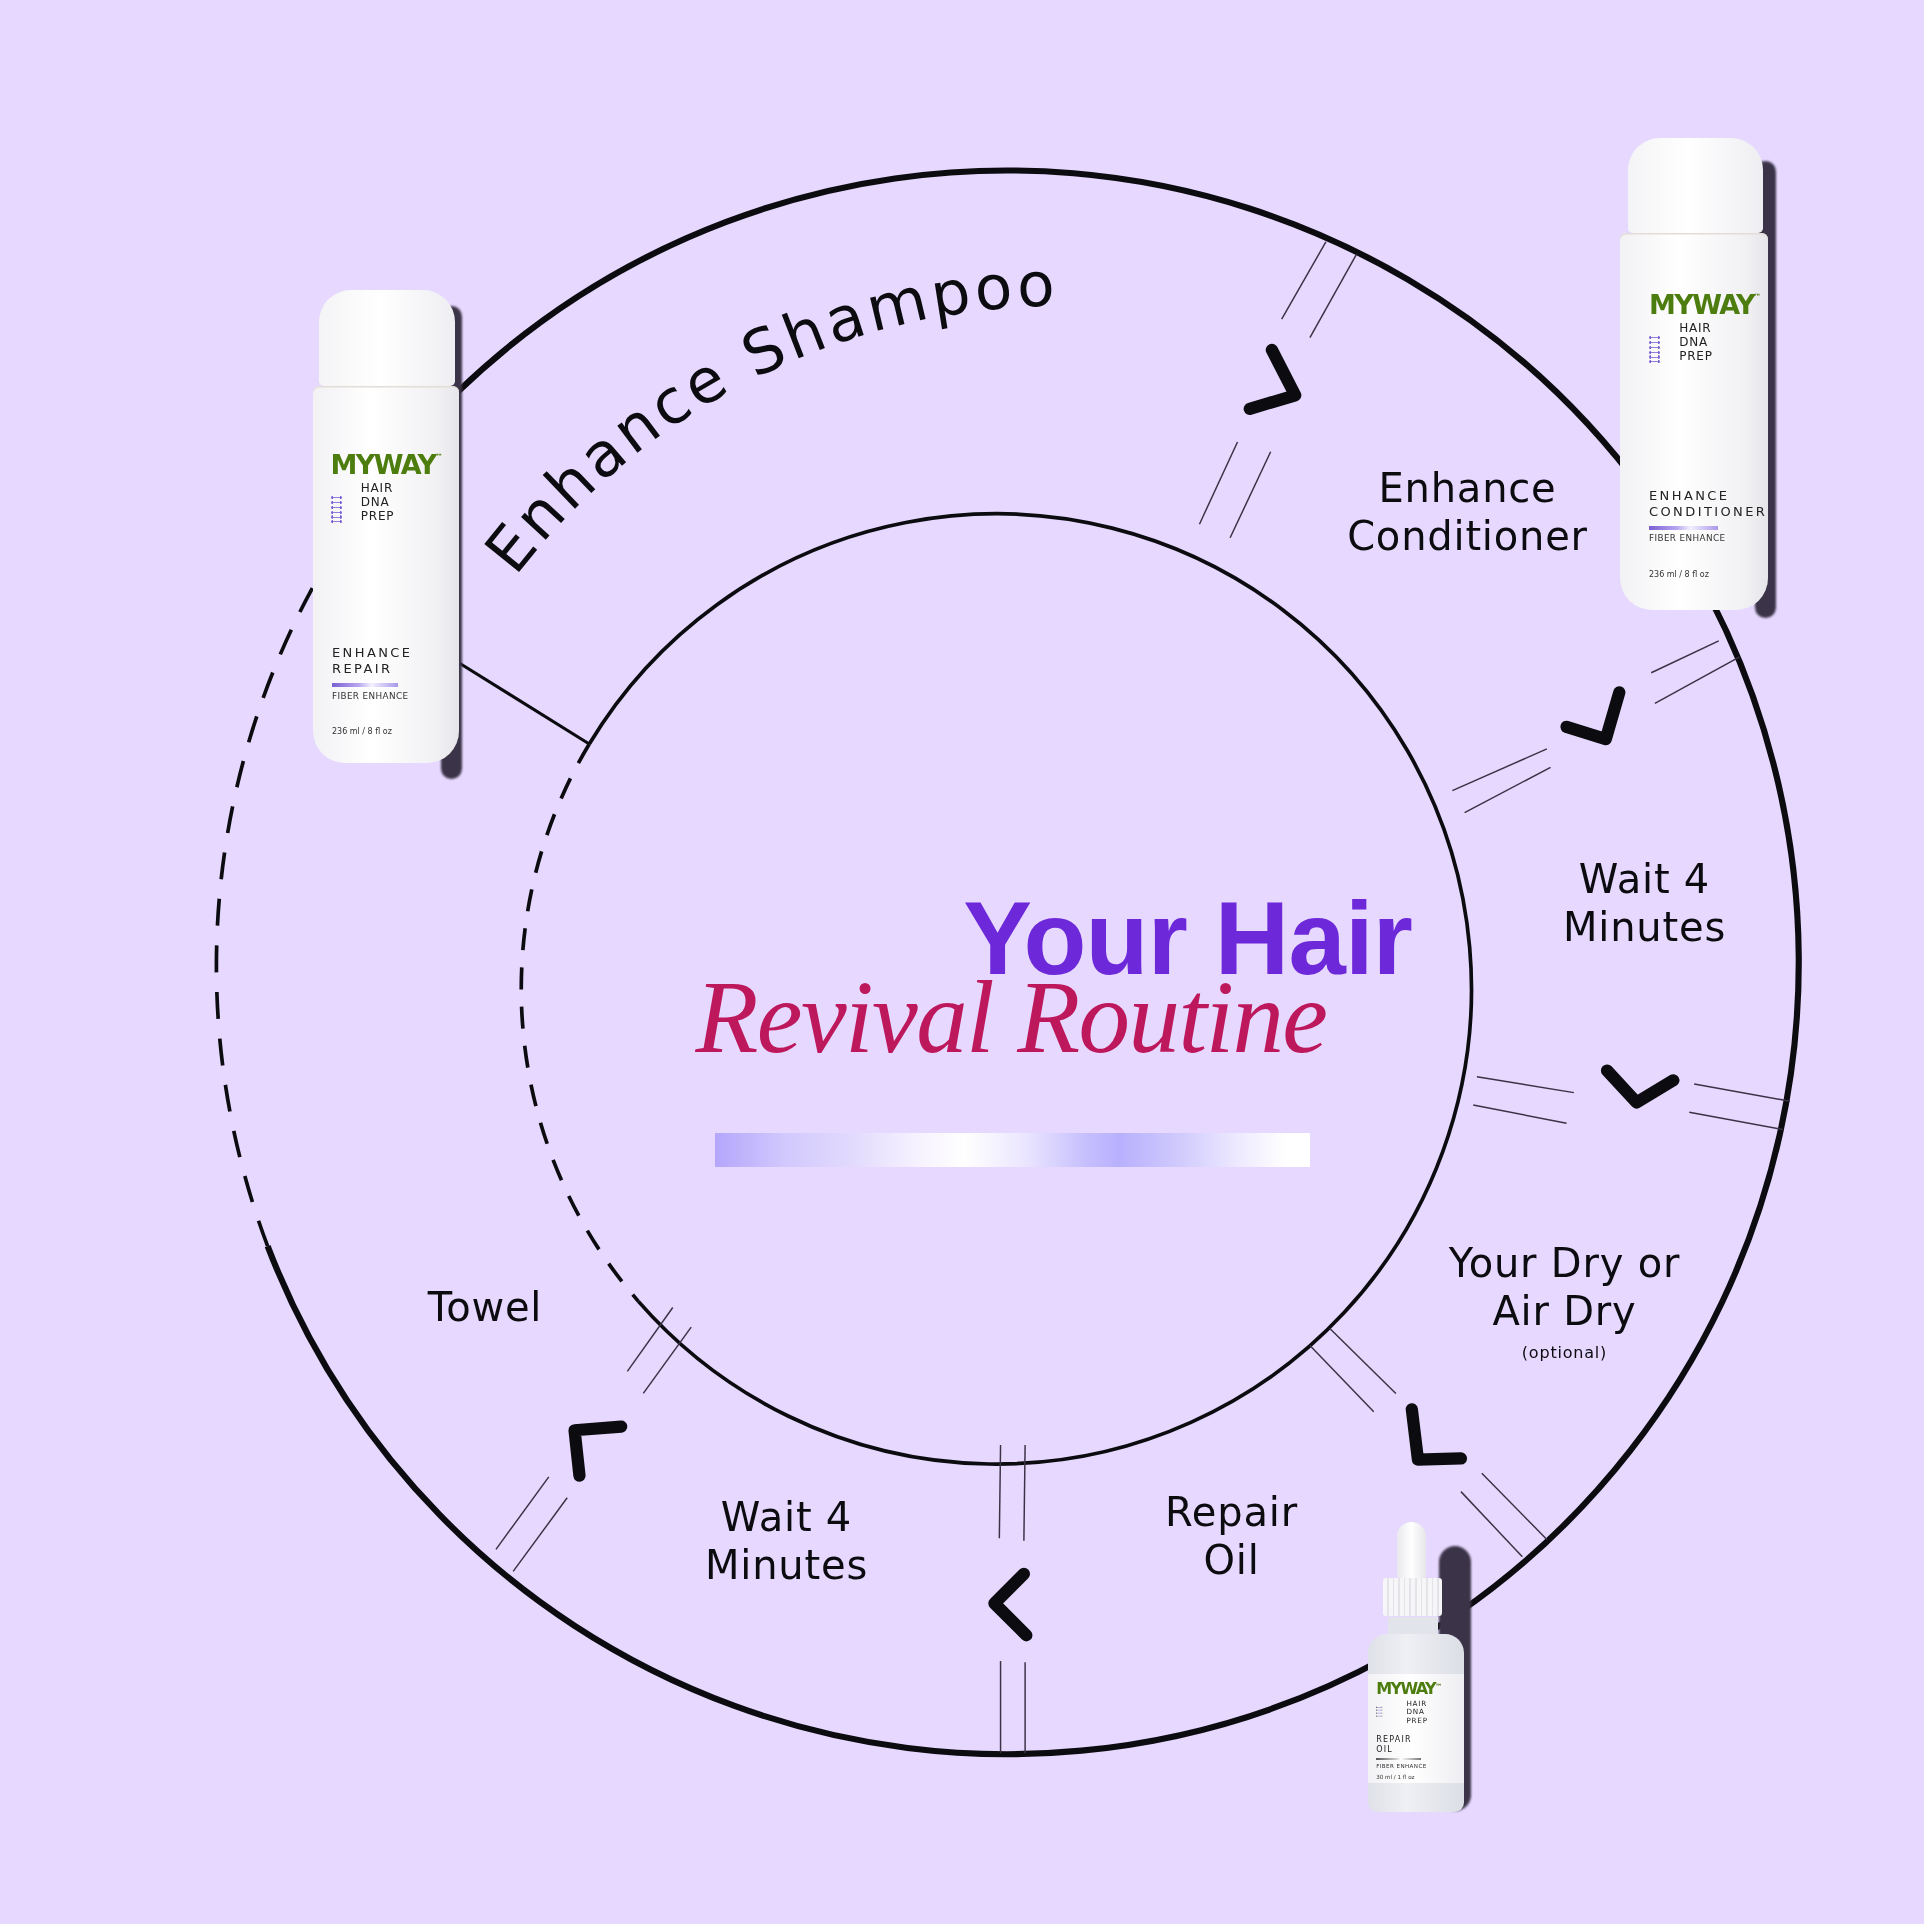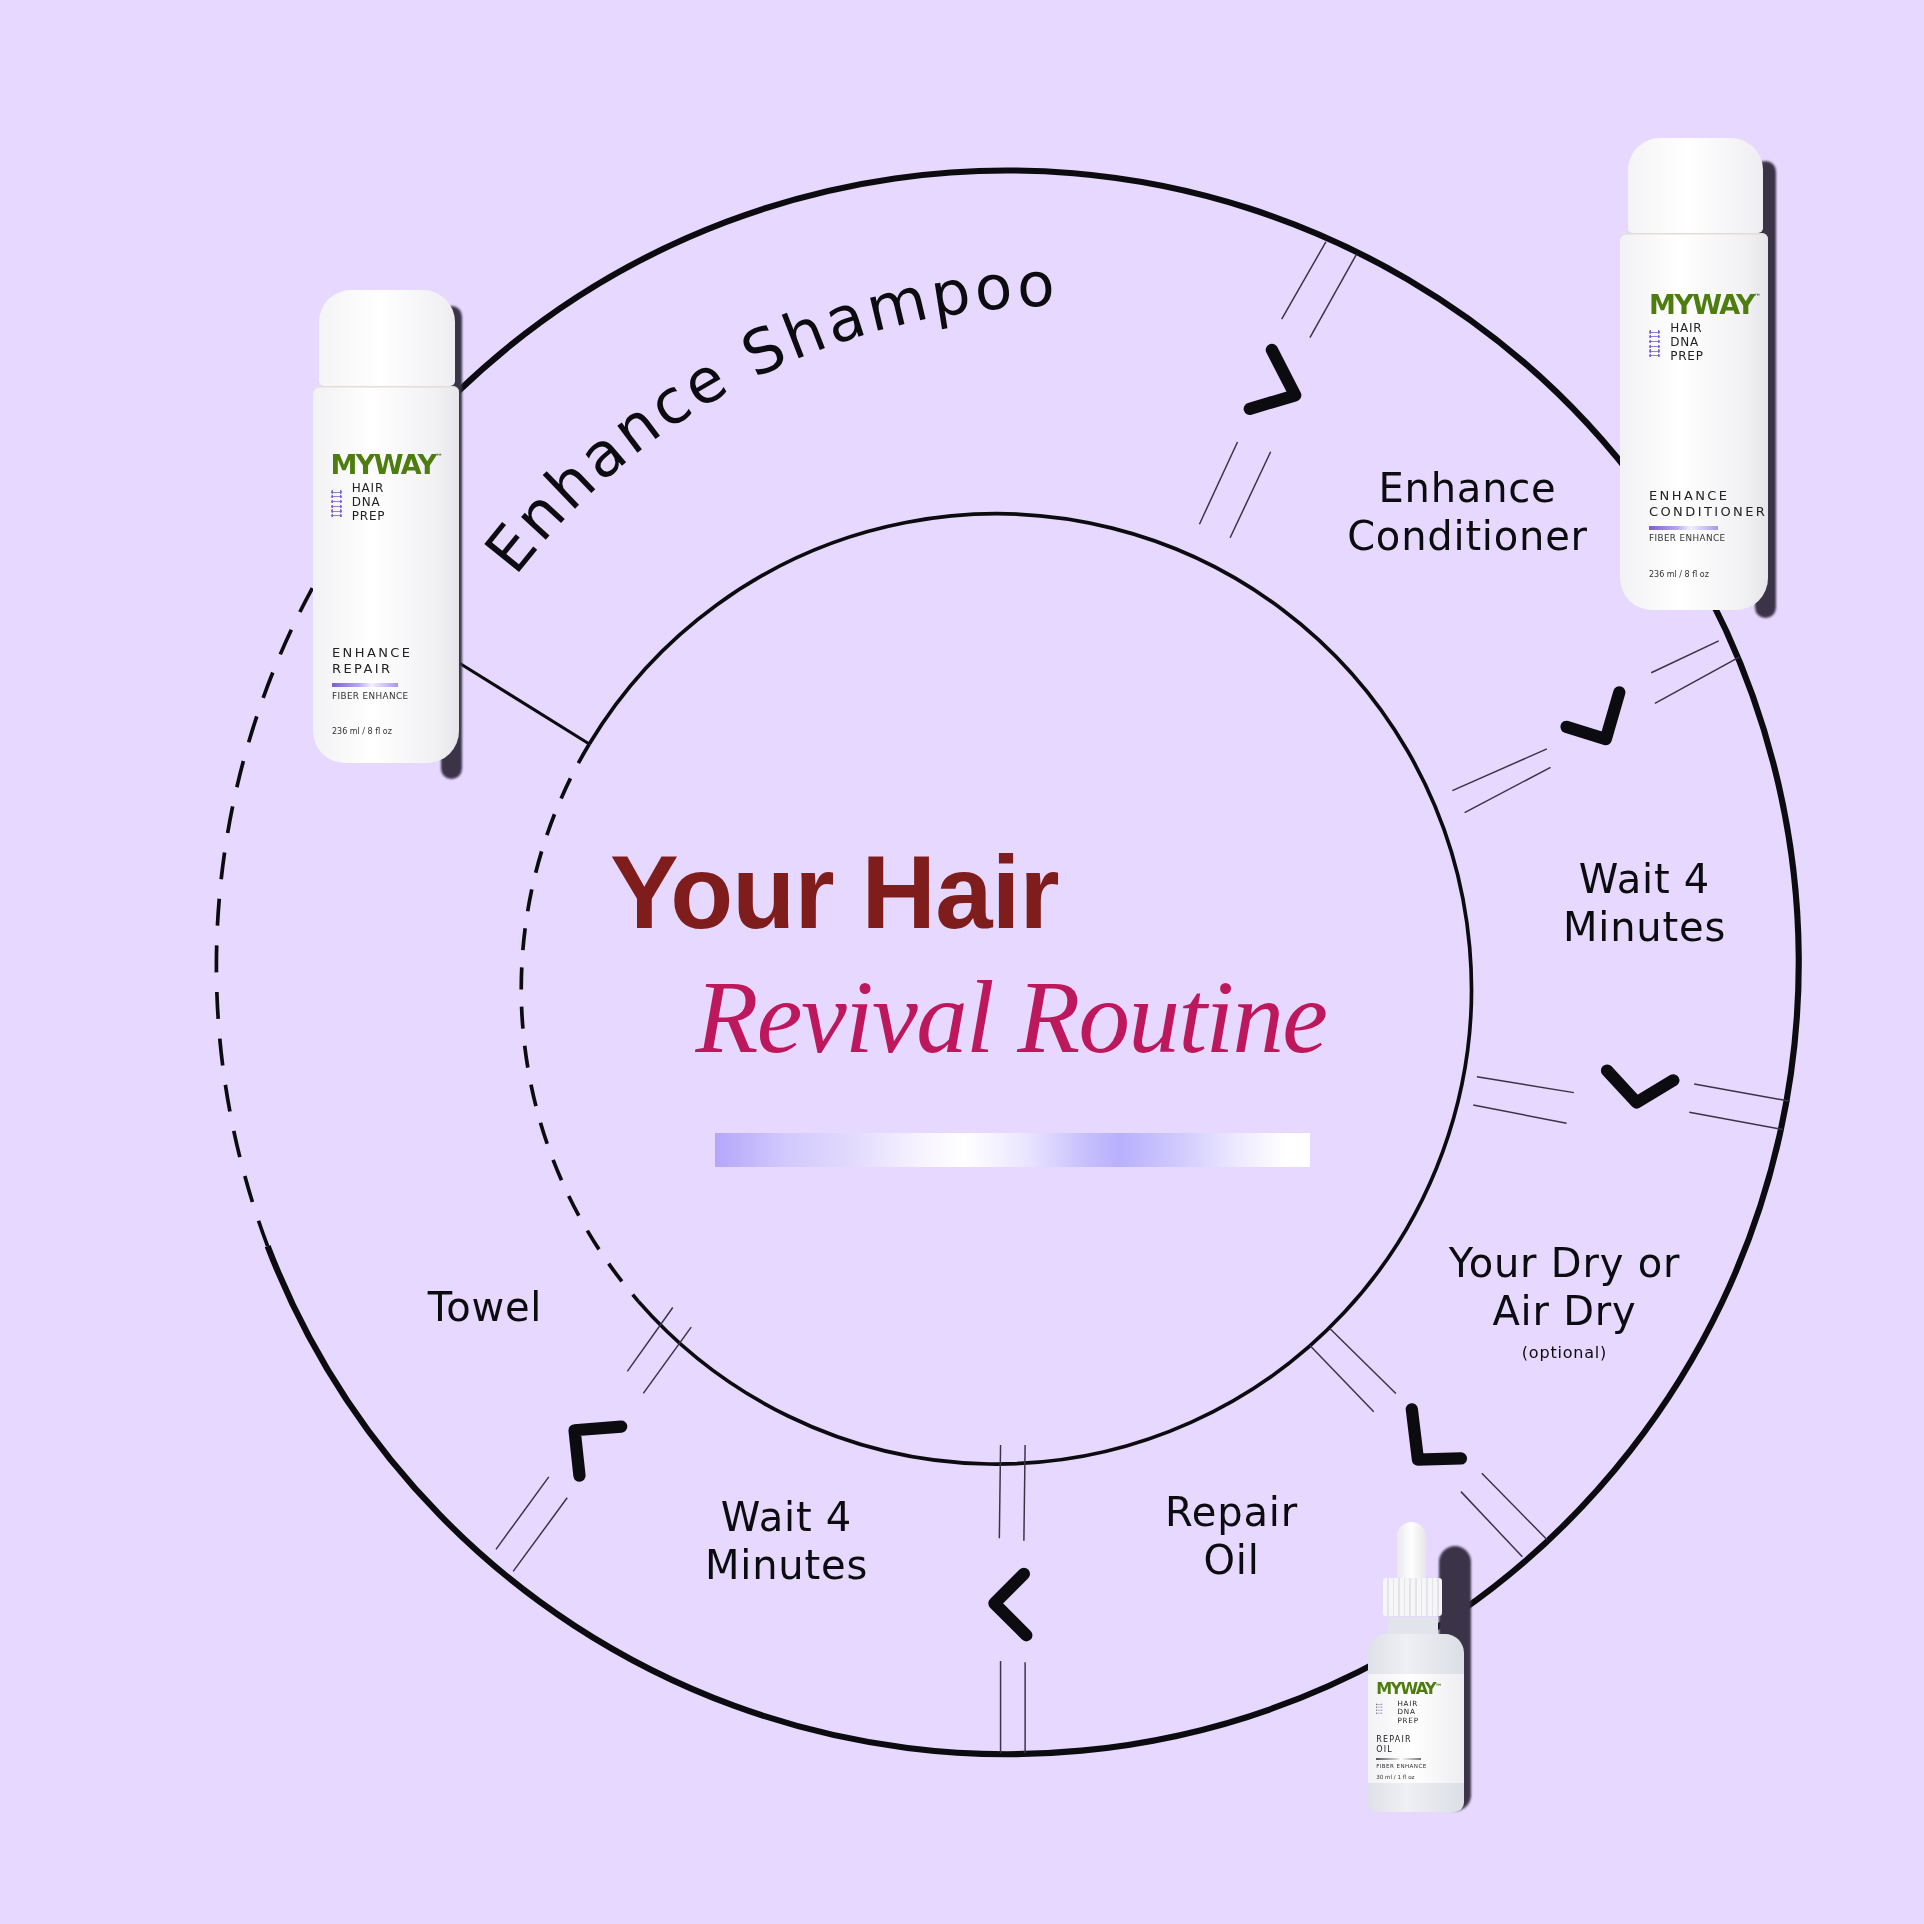--- a/index.html
+++ b/index.html
@@ -2,32 +2,32 @@
 <html style="font-size:13px"><head>
 <meta charset="utf-8">
 <style>
   html, body { margin: 0; padding: 0; }
   body { width: 1925px; height: 1925px; background: #e6d8fe; overflow: hidden; position: relative; font-family: "DejaVu Sans", sans-serif; }
   .stage { position: absolute; left: 0; top: 0; width: 1925px; height: 1925px; }
   .stage svg { position: absolute; left: 0; top: 0; width: 1925px; height: 1925px; }
   .label { position: absolute; color: #0c0c10; text-align: center; font-family: "DejaVu Sans", sans-serif; letter-spacing: 0.8px; line-height: 1.2; }
   .step { font-size: 40px; }
   .step .sub { display: block; font-size: 16px; margin-top: 8px; letter-spacing: 0.8px; }
-  .title-main { position: absolute; left: 610px; width: 802px; top: 834px; text-align: left; font-family: "Liberation Sans", sans-serif; font-weight: bold; font-size: 103px; color: #7f1d1d; letter-spacing: -0.8px; }
+  .title-main { position: absolute; left: 610px; width: 802px; top: 880px; text-align: right; font-family: "Liberation Sans", sans-serif; font-weight: bold; font-size: 103px; color: #6d28d9; letter-spacing: -0.8px; }
   .title-sub { position: absolute; left: 610px; width: 802px; top: 958px; text-align: center; font-family: "Liberation Serif", serif; font-style: italic; font-size: 103px; color: #be185d; letter-spacing: -1.6px; }
   .gradbar { position: absolute; left: 715px; top: 1133px; width: 595px; height: 34px;
      background: linear-gradient(90deg, #b4a6fb 0%, #d2c9fd 12%, #e3dcfd 24%, #f6f2ff 34%, #ffffff 42%, #ebe6ff 52%, #c7c0fd 62%, #b8b0fd 68%, #d0cafd 78%, #eeeaff 88%, #ffffff 96%); }
   
   .bottle { position: absolute; }
   .bottle .shadow { position: absolute; background: #3b3448; border-radius: 11.2px; filter: blur(0.8px); }
   .bottle .cap { position: absolute; background: linear-gradient(90deg,#f4f4f6,#ffffff 45%,#eeeef2); border-radius: 32px 32px 4.8px 4.8px; }
   .bottle .body { position: absolute; background: linear-gradient(90deg,#f2f2f5,#ffffff 40%,#f1f1f4 85%,#e6e6ea); border-radius: 6.4px 6.4px 32px 32px; box-shadow: inset 0 1.6px 0 #e2ddd6; }
   .brand { position: absolute; font-family: "DejaVu Sans", sans-serif; font-size: 27px; color: #4d7c0f; letter-spacing: -1.6px; font-weight: bold; }
   .brand sup { font-size: 7.2px; letter-spacing: 0; vertical-align: top; position: relative; top: 3.2px; }
-  .dna { position: absolute; display: flex; align-items: center; gap: 10px; }
+  .dna { position: absolute; display: flex; align-items: flex-end; gap: 19px; }
   .dna .helix { display: flex; flex-direction: column; gap: 1.6px; padding-top: 2.4px; }
   .dna .helix span { display: block; width: 11.2px; height: 3.2px; border-radius: 2.4px; border-left: 2.4px solid #7a5fd2; border-right: 2.4px solid #7a5fd2; box-sizing: border-box; background: linear-gradient(#7a5fd2,#7a5fd2) center/100% 0.8px no-repeat; }
   .dna .words { font-size: 12px; color: #222; line-height: 1.15; letter-spacing: 0.8px; }
   .pname { position: absolute; font-size: 13px; letter-spacing: 2.4px; color: #222; line-height: 1.2; }
   .pbar { position: absolute; height: 4px; background: linear-gradient(90deg,#7a5fd2,#b7a6ef 40%,#f4f0ff 60%,#a996ea); }
   .pfiber { position: absolute; font-size: 8.8px; color: #333; letter-spacing: 0.4px; }
   .pvol { position: absolute; font-size: 8px; color: #333; }
   .arc-text { font-family: "DejaVu Sans", sans-serif; font-size: 50px; letter-spacing: 3px; fill: #0c0c10; }
 </style>
 </head>

